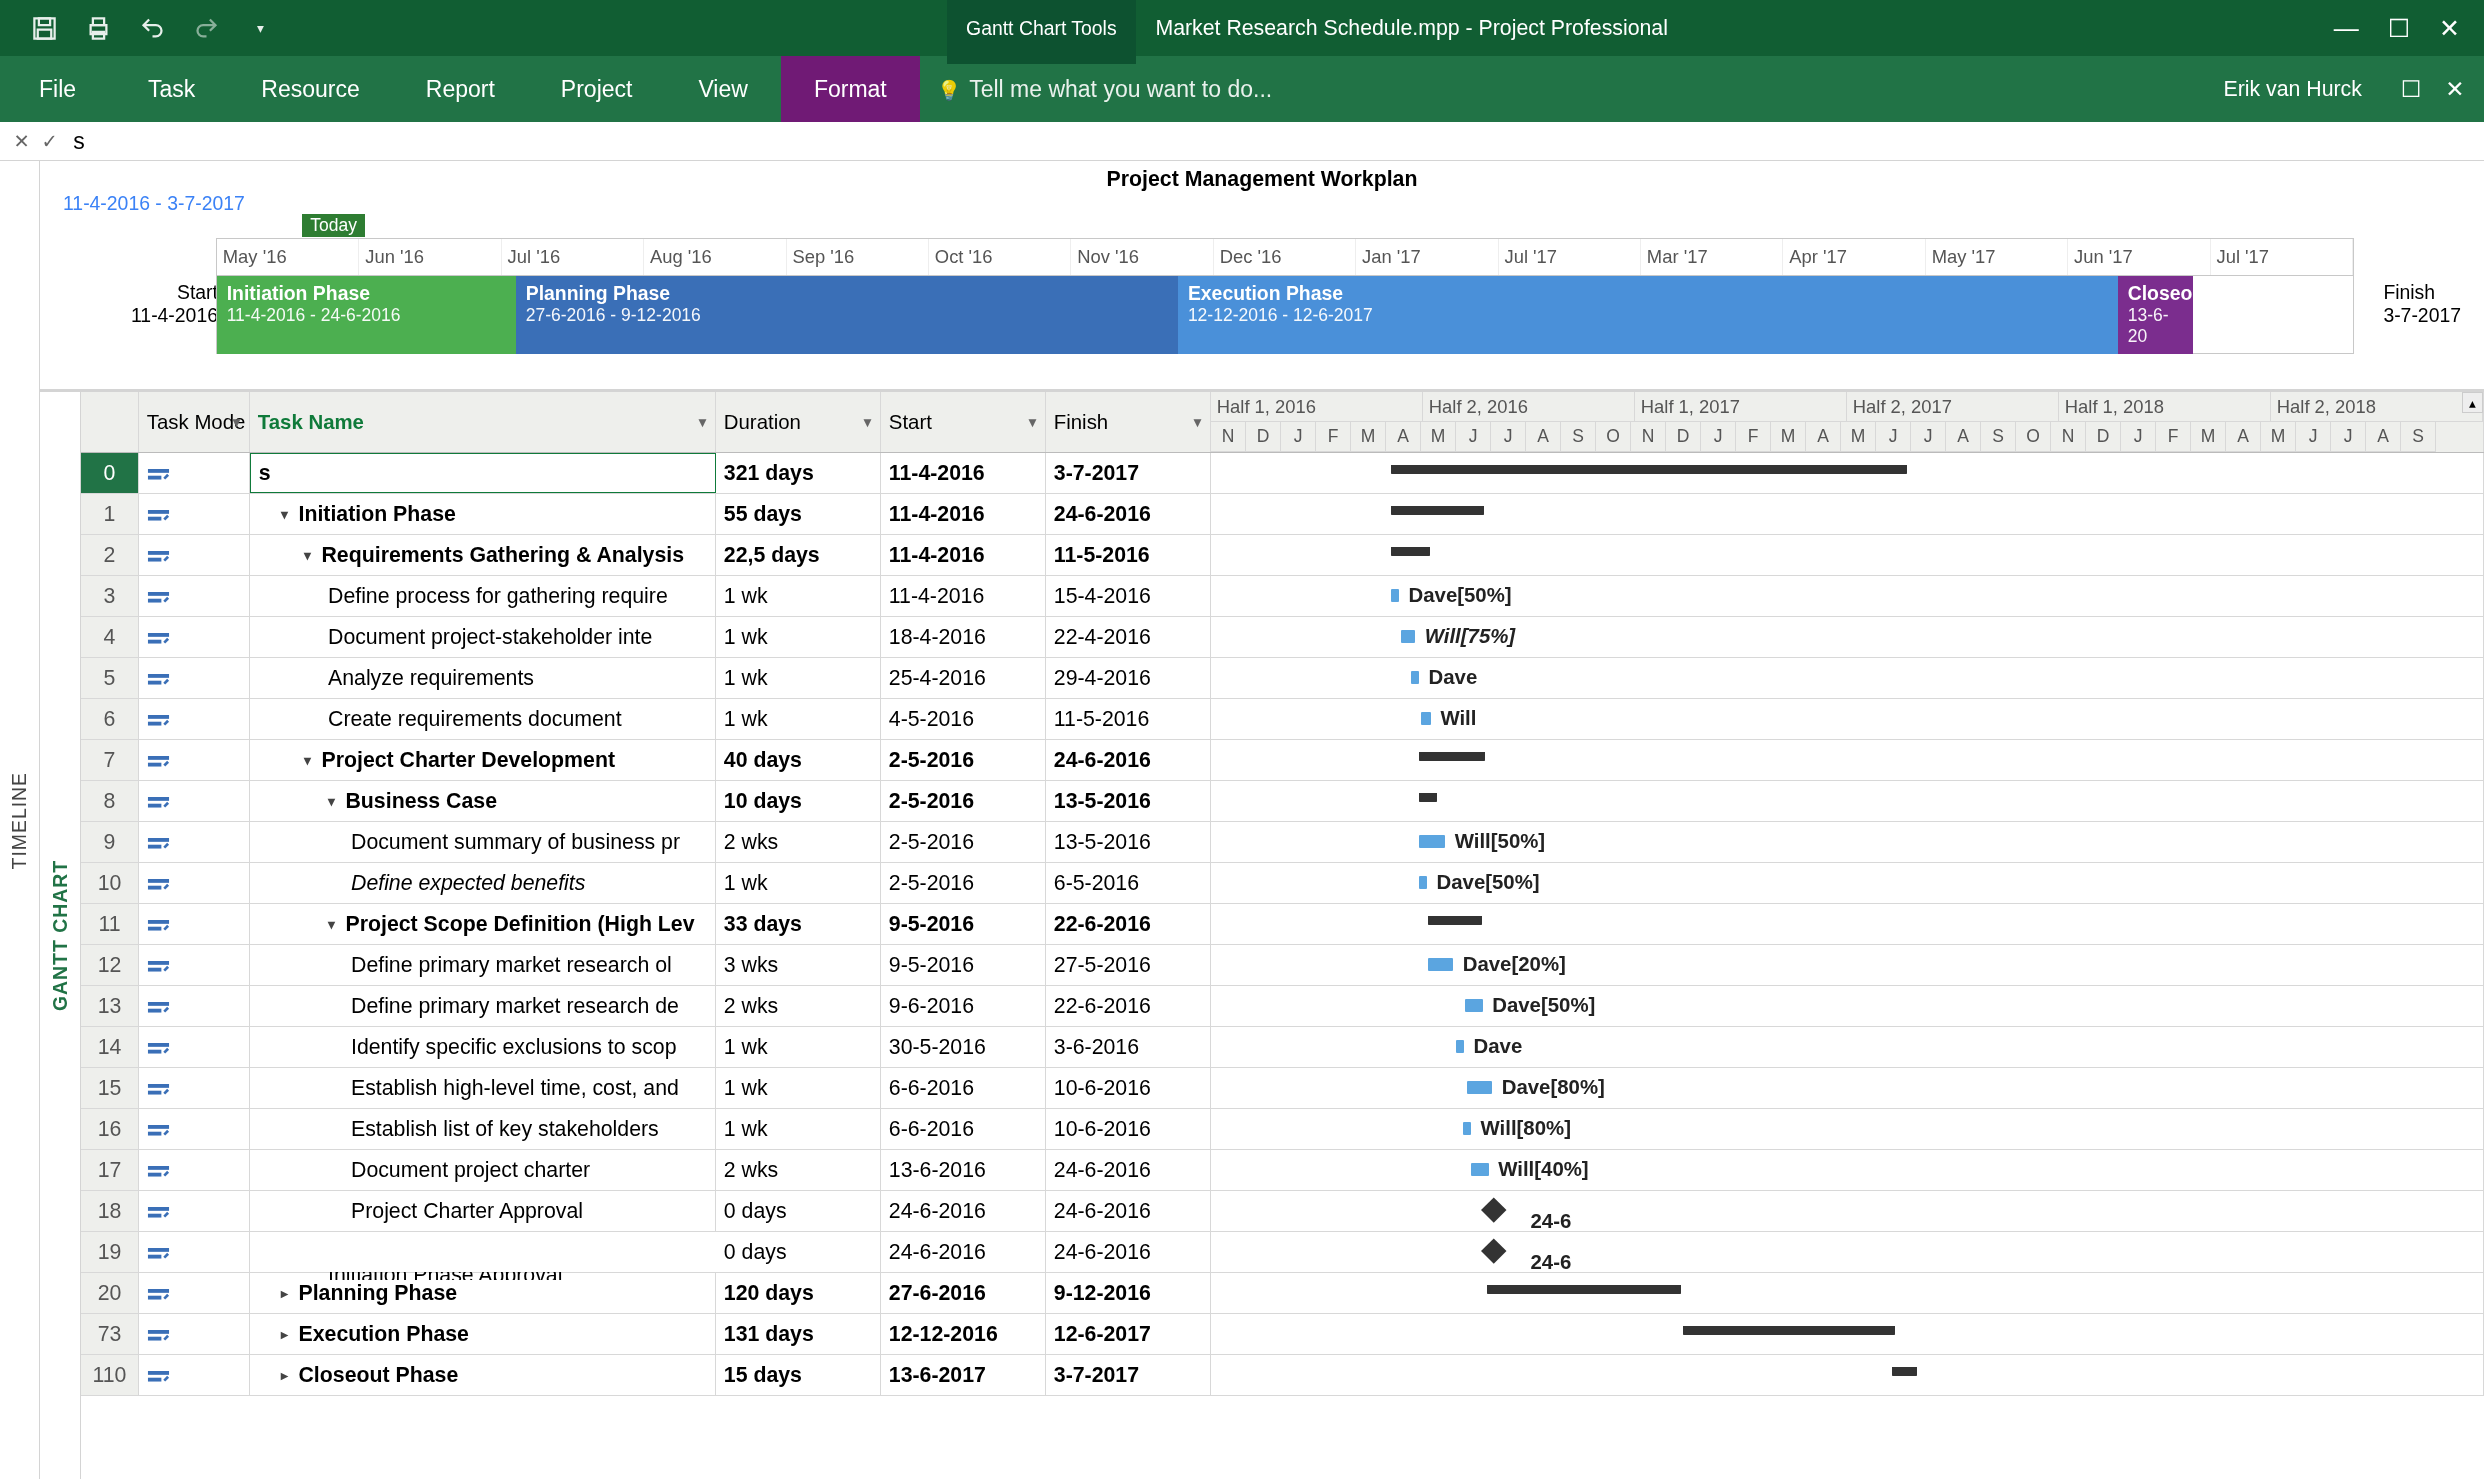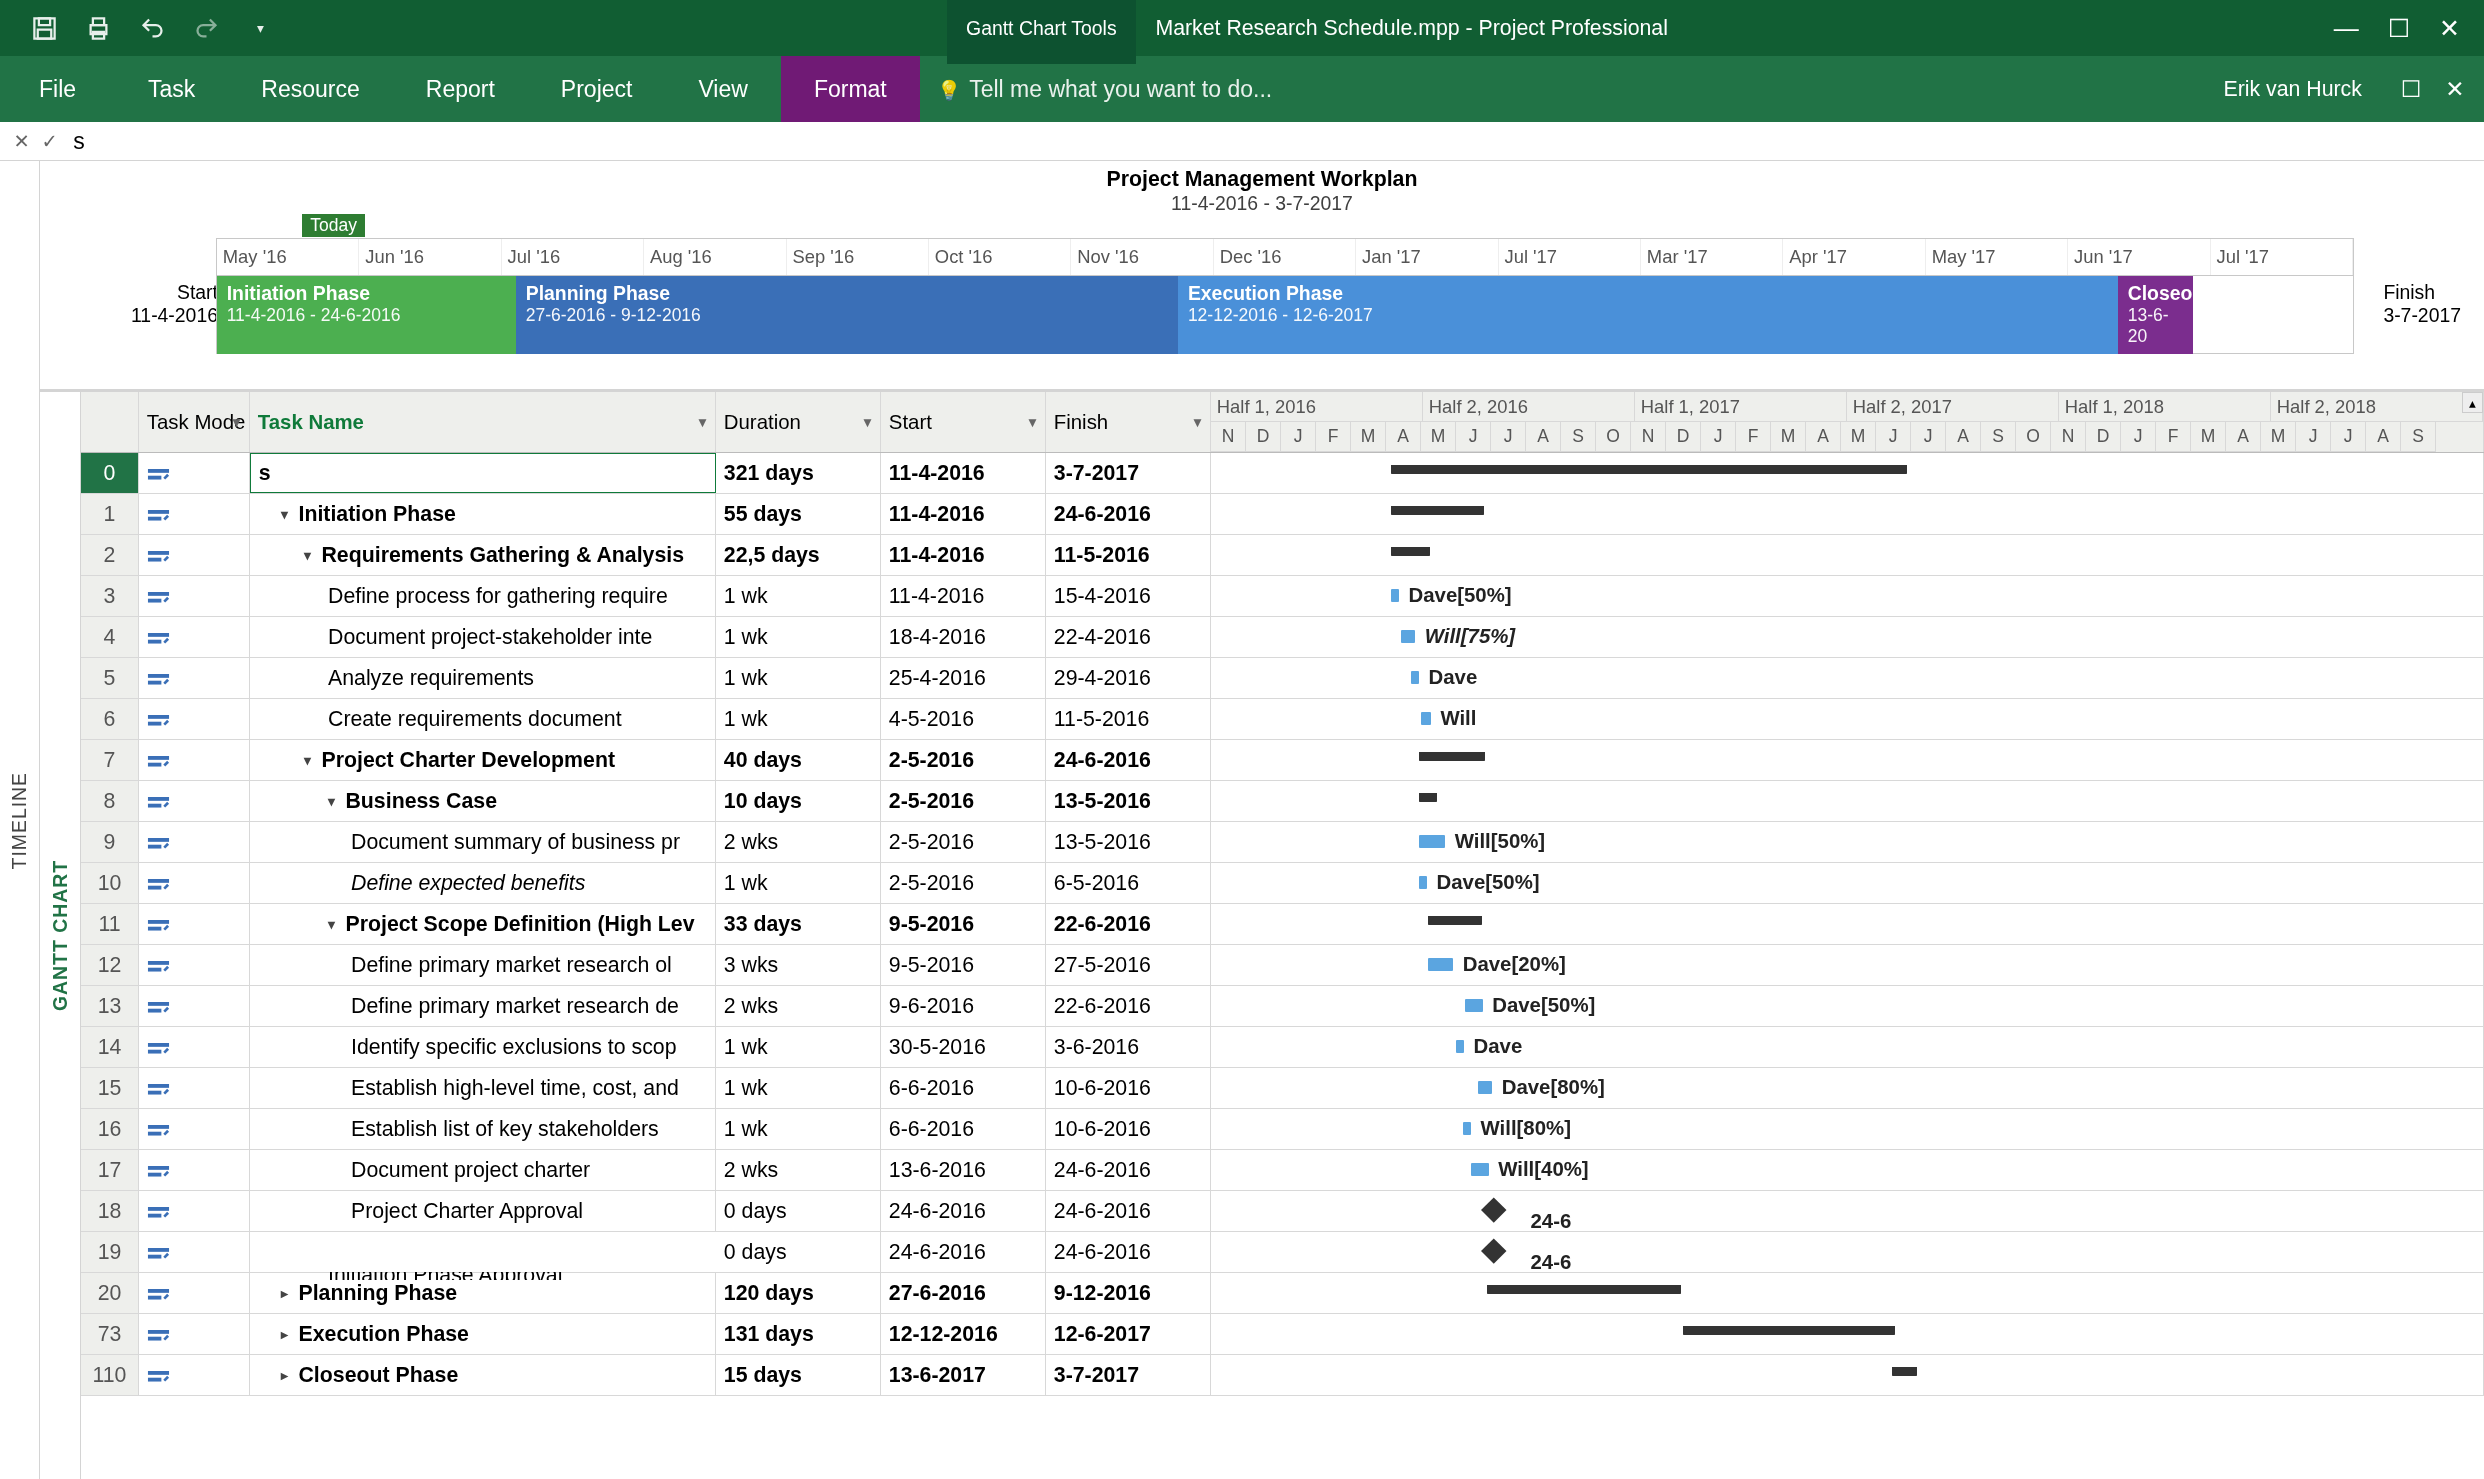--- a/index.html
+++ b/index.html
@@ -34,21 +34,21 @@
 
 
 .main { display: flex; height: calc(100% - 161px); }
 .side-label { width: 41px; display: flex; align-items: center; justify-content: center; border-right: 1px solid #d4d4d4; }
 .side-label span { writing-mode: vertical-rl; transform: rotate(180deg); font-size: 19.4px; color: #444; letter-spacing: 1px; }
 .content { flex: 1; display: flex; flex-direction: column; }
 
 
 .timeline { height: 231px; border-bottom: 3.9px solid #d4d4d4; position: relative; padding: 5.8px 23px 0 23px; }
 .tl-title { text-align: center; font-size: 21.3px; font-weight: 600; }
-.tl-subtitle { text-align: center; font-size: 19.4px; color: #404040; }
+.tl-subtitle { font-size: 19.4px; color: #3b82f6; }
 .tl-body { position: relative; margin-top: 23px; height: 126px; }
 .tl-start-label { position: absolute; left: 68px; top: 43px; font-size: 19.4px; text-align: right; }
 .tl-finish-label { position: absolute; right: 0; top: 43px; font-size: 19.4px; }
 .tl-track { position: absolute; left: 153px; right: 107px; top: 0; height: 116px; border: 1px solid #c8c8c8; }
 .tl-months { display: flex; height: 37px; border-bottom: 1px solid #c8c8c8; }
 .tl-month { flex: 1; font-size: 18.4px; padding-left: 5.8px; color: #555; display: flex; align-items: center; border-right: 1px solid #eee; }
 .tl-phases { position: relative; height: 78px; }
 .tl-phase { position: absolute; top: 0; bottom: 0; padding: 5.8px 9.7px; color: #fff; font-size: 19.4px; overflow: hidden; }
 .tl-phase .pname { font-weight: 600; }
 .tl-phase .pdates { font-size: 17.5px; opacity: 0.95; }
@@ -662,21 +662,21 @@
                   </svg></span>
               </div>
               <div class="cell col-name" style="padding-left: 101px;">
                 <span class="cell-name-text">Establish high-level time, cost, and </span>
               </div>
               <div class="cell col-dur">1 wk</div>
               <div class="cell col-start">6-6-2016</div>
               <div class="cell col-finish">10-6-2016</div>
               <div class="cell col-chart">
                 <div class="gbar-wrap">
-                  <div class="gbar" style="left: 267px; width: 14px;">
+                  <div class="gbar" style="left: 256px; width: 25px;">
                     <div class="glabel">Dave[80%]</div>
                   </div>
                 </div>
               </div>
             </div>
             <div class="row">
               <div class="cell col-idx">16</div>
               <div class="cell col-mode">
                 <span class="task-icon"><svg viewBox="0 0 24 16">
                     <rect x="1" y="2" width="22" height="4" fill="#3a6fb7"></rect>

